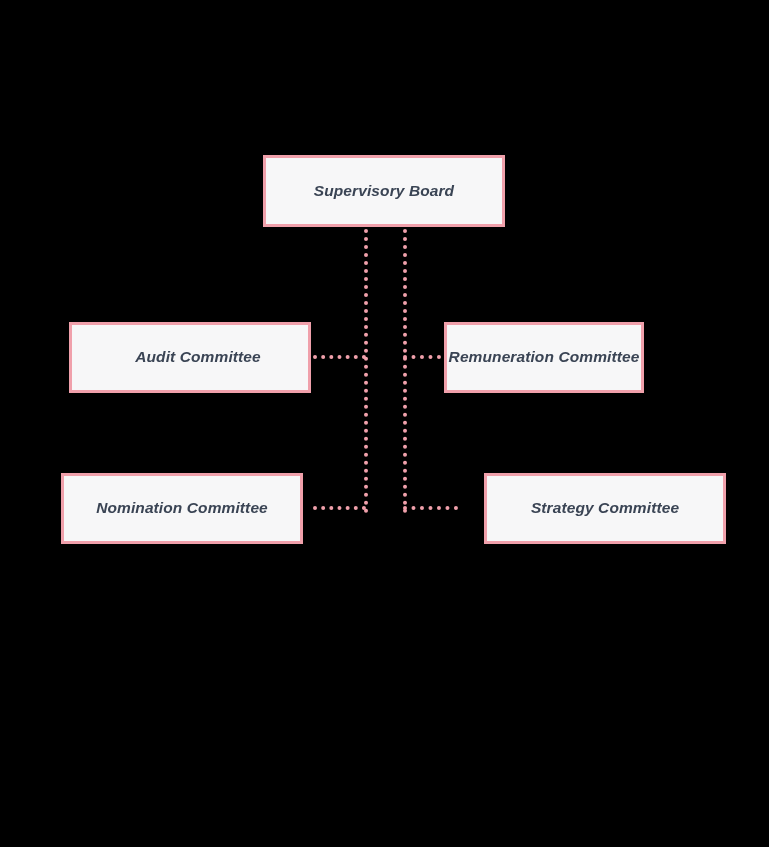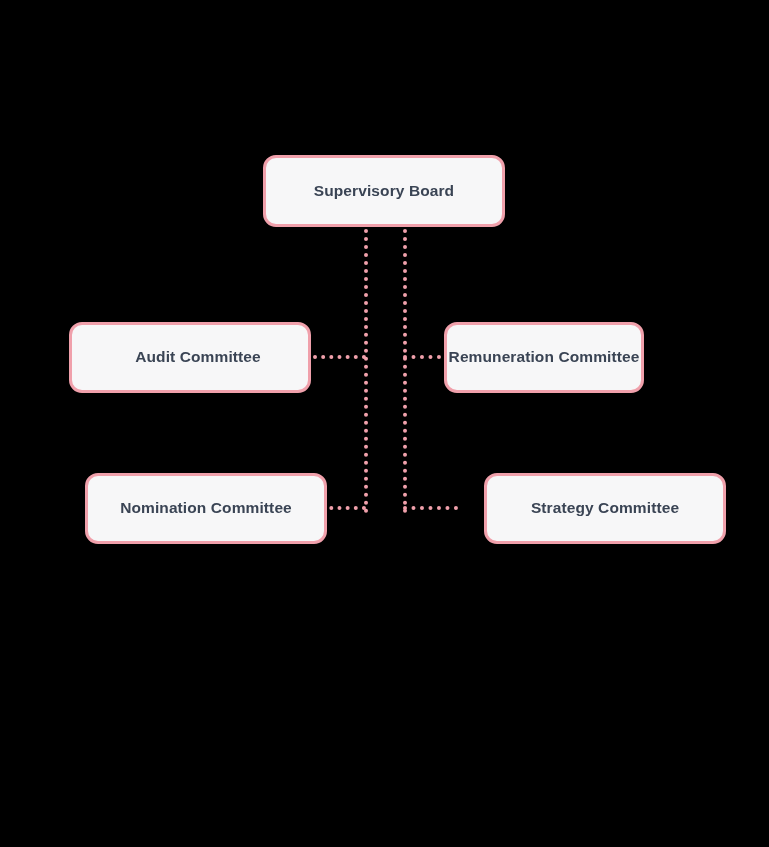--- a/index.html
+++ b/index.html
@@ -14,40 +14,41 @@
     background: #000000;
     overflow: hidden;
     font-family: "Liberation Sans", sans-serif;
   }
 
   .node {
     position: absolute;
     box-sizing: border-box;
     background: #f7f7f8;
     border: 3px solid #f0a0ab;
-    border-radius: 13px;
+    border-radius: 0;
     display: flex;
     align-items: center;
     justify-content: center;
     text-align: left;
+    font-style: italic;
   }
   .node-label {
     color: #3a4454;
     font-size: 15.5px;
     font-weight: bold;
     letter-spacing: 0.1px;
     line-height: 1.2;
     white-space: nowrap;
   }
 
   
   .n-root   { left: 263px; top: 155px; width: 242px; height: 72px; }
   .n-r1l    { left: 69px;  top: 322px; width: 242px; height: 71px; padding-left: 16px; }
   .n-r1r    { left: 444px; top: 322px; width: 200px; height: 71px; }
-  .n-r2l    { left: 85px;  top: 473px; width: 242px; height: 71px; }
+  .n-r2l    { left: 61px;  top: 473px; width: 242px; height: 71px; }
   .n-r2r    { left: 484px; top: 473px; width: 242px; height: 71px; }
 
   
   .conn-v {
     position: absolute;
     width: 0;
     border-left: 4px dotted #f0a0ab;
   }
   .conn-h {
     position: absolute;

